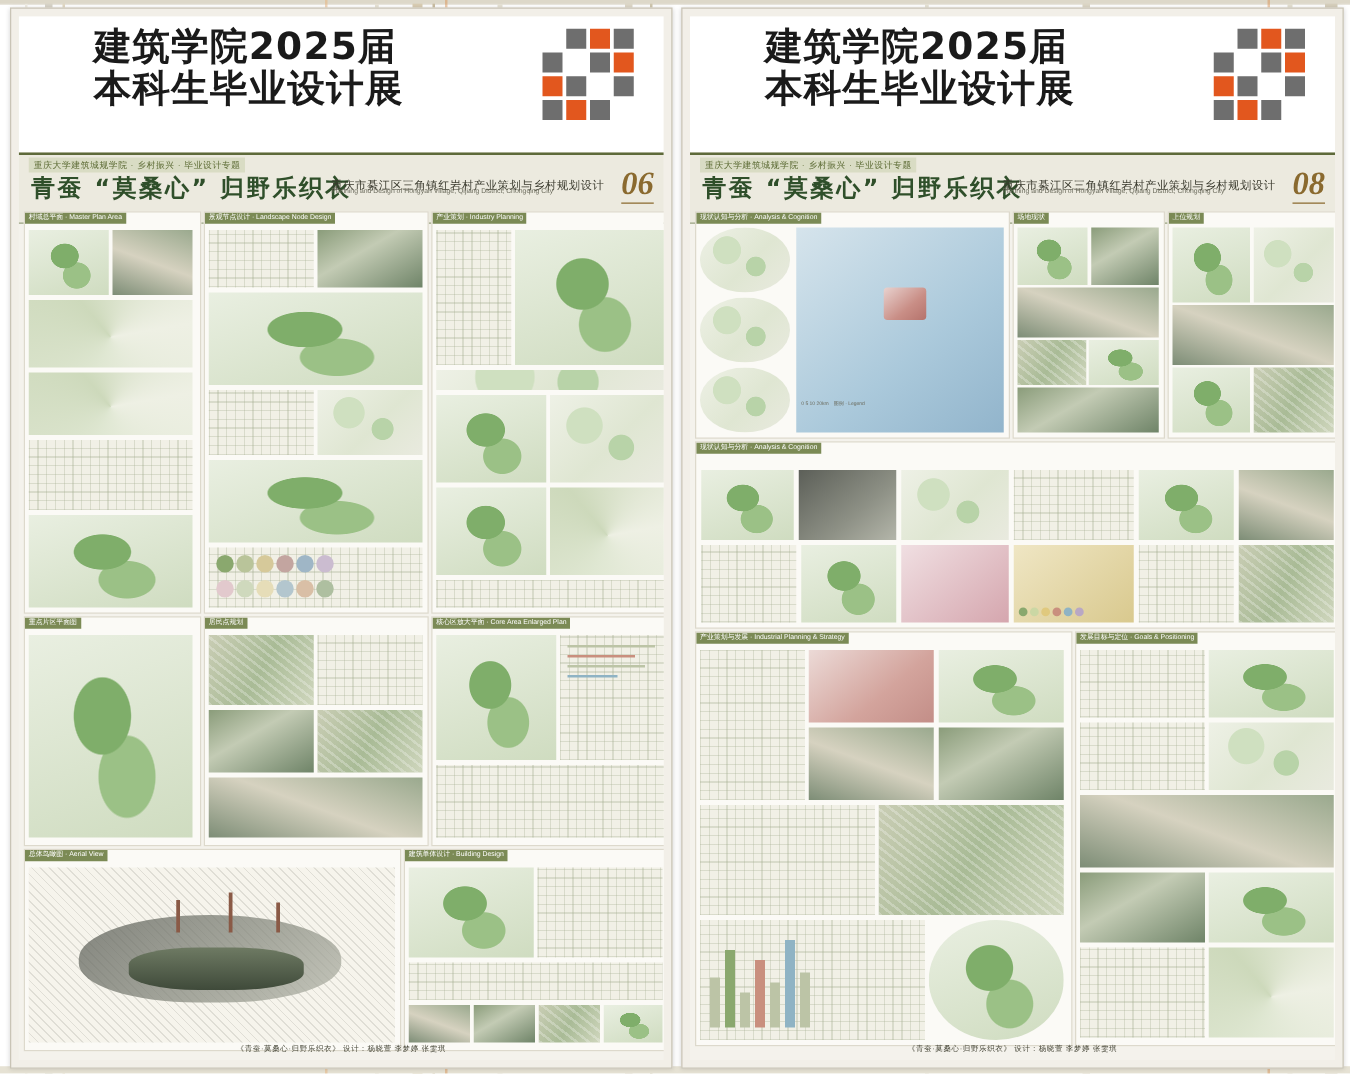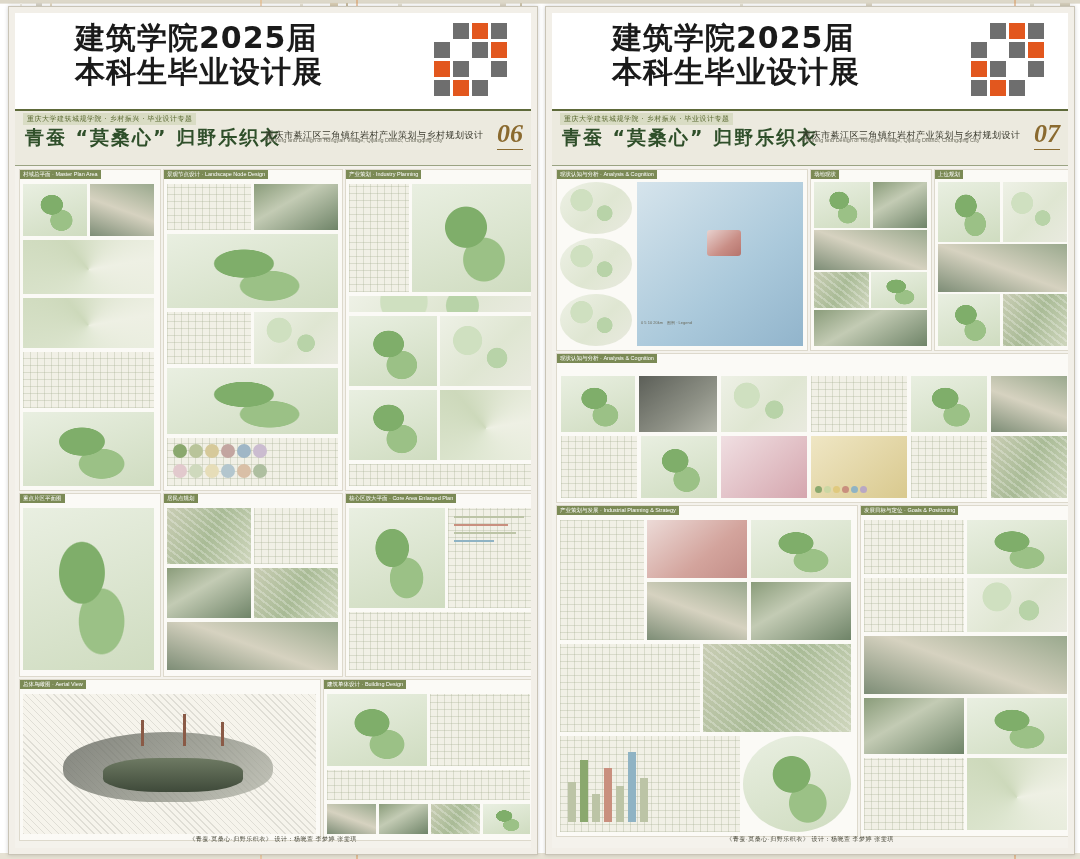--- a/index.html
+++ b/index.html
@@ -23,21 +23,21 @@
     border:1px solid #c9c4b6;
     box-shadow:0 0 4px rgba(0,0,0,.18);
     overflow:hidden;
   }
   #poster-right{left:545px;width:528px;}
   #poster-left{left:8px;width:528px;}
 
   .poster-inner{position:absolute;inset:6px;background:#f4f2ec;overflow:hidden;}
 
   
-  .p-head{position:relative;height:96px;background:#ffffff;}
+  .p-head{position:relative;height:109px;background:#ffffff;}
   .p-title-cn{
     position:absolute;left:60px;top:8px;width:330px;
     font-family:"DejaVu Sans", sans-serif;
     font-weight:bold;color:#1a1a1a;letter-spacing:1px;
     font-size:30px;line-height:34px;
   }
   .p-title-cn span{display:block;}
   .logo-grid{
     position:absolute;right:24px;top:10px;
     display:grid;grid-template-columns:repeat(4,16px);grid-template-rows:repeat(4,16px);
@@ -164,21 +164,21 @@
             <b></b>
             <b class="n"></b>
         </div>
       </div>
 
       <div class="p-strip">
         <div class="small-cn">重庆大学建筑城规学院 · 乡村振兴 · 毕业设计专题</div>
         <div class="main-cn">青蚕 “莫桑心” 归野乐织衣</div>
         <div class="sub-cn">重庆市綦江区三角镇红岩村产业策划与乡村规划设计</div>
         <div class="sub-en">Planning and Design of Hongyan Village, Qijiang District, Chongqing City</div>
-        <div class="pnum"><span>07</span><u></u></div>
+        <div class="pnum"><span>08</span><u></u></div>
       </div>
 
       <div class="panel" style="left:4px;top:156px;width:250px;height:180px;">
         <div class="hdr"><span>现状认知与分析</span> · <span>Analysis &amp; Cognition</span></div>
         <div class="cell a-map" style="left:3px;top:12px;width:72px;height:52px;border-radius:50%;"></div>
         <div class="cell a-map" style="left:3px;top:68px;width:72px;height:52px;border-radius:50%;"></div>
         <div class="cell a-map" style="left:3px;top:124px;width:72px;height:52px;border-radius:50%;"></div>
         <div class="cell a-blue" style="left:80px;top:12px;width:166px;height:164px;opacity:.85;"></div>
         <div class="cell a-red" style="left:150px;top:60px;width:34px;height:26px;border-radius:3px;"></div>
         <div class="tinytxt" style="left:84px;top:150px;">0 5 10 20km　图例 · Legend</div>

